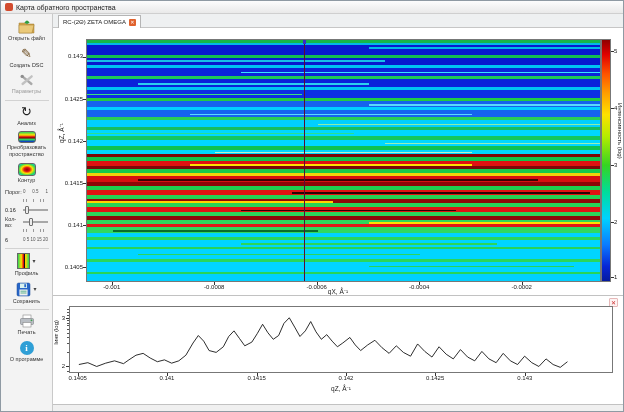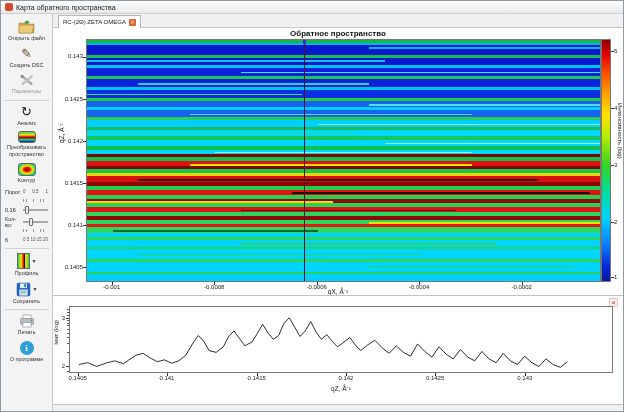--- a/index.html
+++ b/index.html
@@ -174,21 +174,20 @@
 
   <div class="content">
     <div class="tabbar">
       <div class="tab">
         <span>RC-(2Θ) ZETA OMEGA</span>
         <span class="tabclose">✕</span>
       </div>
     </div>
 
     <div class="main-panel">
-      <div class="main-title">Обратное пространство</div>
       <div class="plot-frame" id="heatmap" style="background: rgb(10, 31, 214);">
         <div class="crosshair" id="crosshair" style="left: 42.3%;"></div>
         <div class="crossmark" id="crossmark" style="left: calc(42.3% - 1px); top: 0px;"></div>
       <div class="stripe" style="top: 0%; height: 1.1%; background: rgb(23, 181, 74);"></div>
           <div class="stripe" style="top: 1.1%; height: 0.9%; background: rgb(0, 184, 232);"></div>
           <div class="stripe" style="top: 2%; height: 4.2%; background: rgb(8, 24, 207);"></div>
           <div class="stripe" style="top: 6.2%; height: 1.1%; background: rgb(20, 188, 82);"></div>
           <div class="stripe" style="top: 7.3%; height: 3.1%; background: rgb(8, 24, 207);"></div>
           <div class="stripe" style="top: 10.4%; height: 1.1%; background: rgb(0, 196, 242);"></div>
           <div class="stripe" style="top: 11.5%; height: 3.5%; background: rgb(10, 34, 218);"></div>

